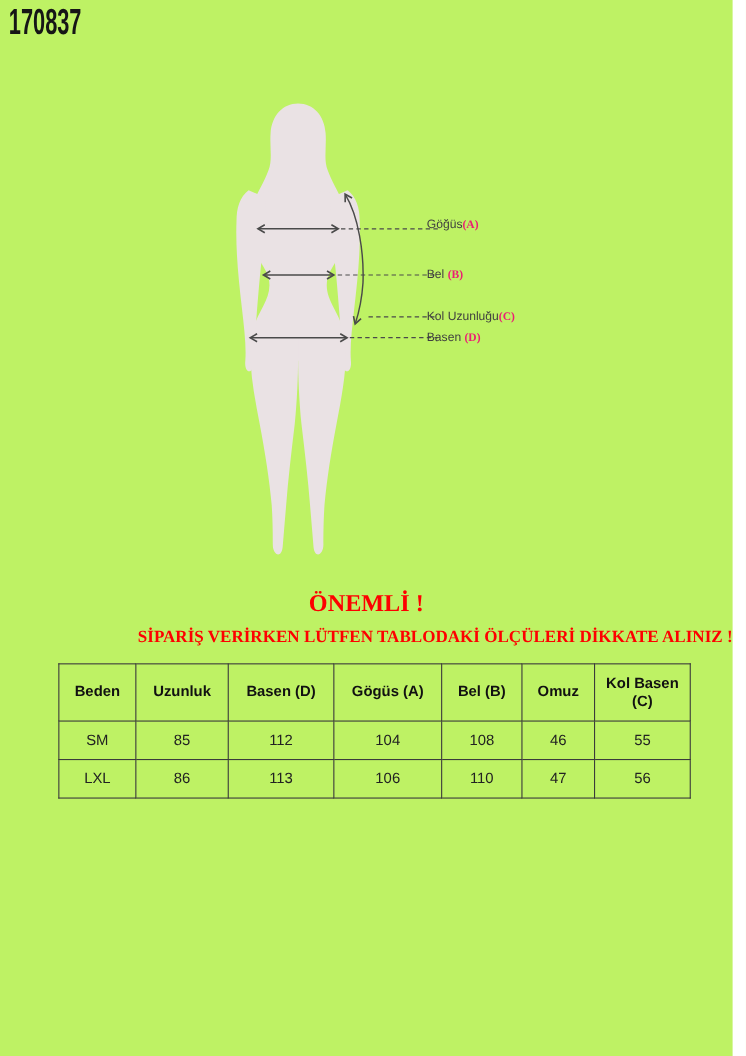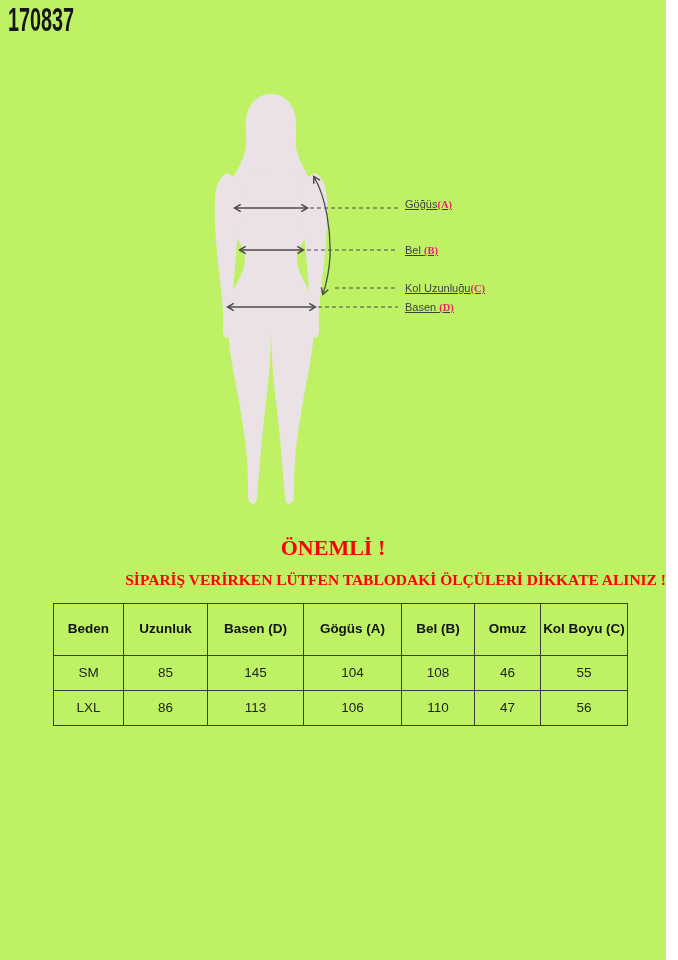--- a/index.html
+++ b/index.html
@@ -5,21 +5,21 @@
   html,body{margin:0;padding:0;background:#fff;}
   .page{position:relative;width:666px;height:960px;background:#bef264;overflow:hidden;
         font-family:"Liberation Sans",sans-serif;
         --red:#fe0000;--pink:#ed1d74;--silhouette:#eae2e4;--line:#4a4a4a;--text:#3f3f3f;--border:#3b3b3b;}
   .product-code{position:absolute;left:8px;top:1px;font-size:33px;font-weight:700;color:#161616;
         transform:scaleX(.6);transform-origin:0 0;letter-spacing:0;}
   .page-title{position:absolute;top:52px;left:0;width:100%;text-align:center;
         font-family:"Liberation Serif",serif;font-size:19px;letter-spacing:.5px;color:#161616;}
   .diagram{position:absolute;left:190px;top:85px;width:350px;height:440px;}
   .diagram svg{position:absolute;left:0;top:0;}
-  .mlabel{position:absolute;left:215px;font-size:11px;line-height:14px;color:var(--text);white-space:pre;text-decoration:underline;}
+  .mlabel{position:absolute;left:198px;font-size:11px;line-height:14px;color:var(--text);white-space:pre;}
   .mcode{color:var(--pink);font-family:"Liberation Serif",serif;font-weight:700;font-size:10.5px;}
   .warning-heading{position:absolute;top:535px;left:0;width:100%;text-align:center;color:var(--red);
         font-family:"Liberation Serif",serif;font-weight:700;font-size:22px;}
   .warning-message{position:absolute;top:571px;left:0;width:100%;text-align:right;color:var(--red);
         font-family:"Liberation Serif",serif;font-weight:700;font-size:15.5px;}
   table.size-table{position:absolute;left:53px;top:603px;width:574px;border-collapse:collapse;
         table-layout:fixed;font-size:13.5px;color:#222;padding-left:30px;}
   .size-table th,.size-table td{border:1.5px solid var(--border);text-align:center;vertical-align:middle;
         padding:0;line-height:1.25;}
   .size-table thead th{height:51px;font-weight:700;color:#111;}
@@ -84,28 +84,28 @@
         <col style="width:87px">
     </colgroup>
     <thead>
       <tr>
         <th>Beden</th>
         <th>Uzunluk</th>
         <th>Basen (D)</th>
         <th>Gögüs (A)</th>
         <th>Bel (B)</th>
         <th>Omuz</th>
-        <th>Kol Boyu (C)</th>
+        <th>Kol Basen (C)</th>
       </tr>
     </thead>
     <tbody>
       <tr>
         <td>SM</td>
         <td>85</td>
-        <td>145</td>
+        <td>112</td>
         <td>104</td>
         <td>108</td>
         <td>46</td>
         <td>55</td>
       </tr>
       <tr>
         <td>LXL</td>
         <td>86</td>
         <td>113</td>
         <td>106</td>

